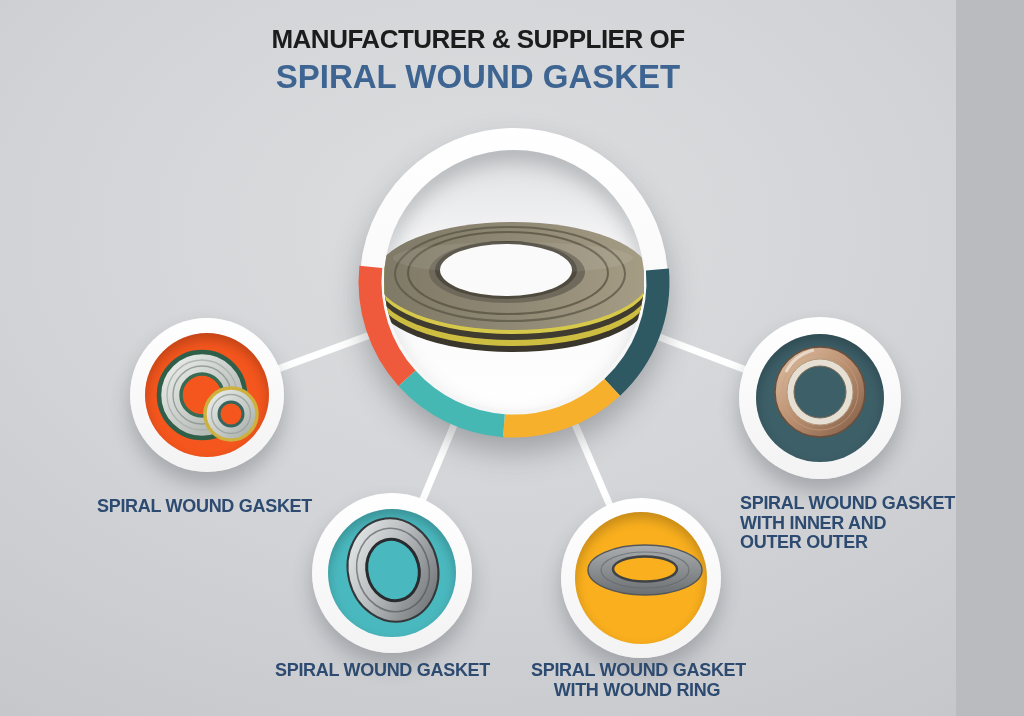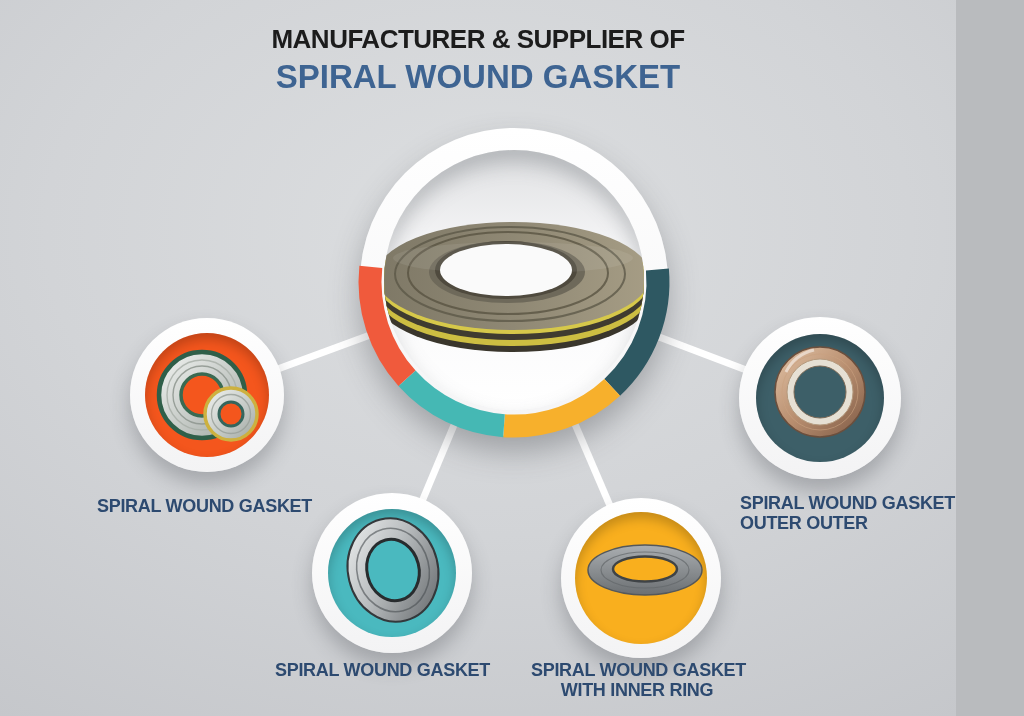--- a/index.html
+++ b/index.html
@@ -198,21 +198,22 @@
   </div>
 
   <div class="label label-left">
     <div>SPIRAL WOUND GASKET</div>
   </div>
   <div class="label label-bl">
     <div>SPIRAL WOUND GASKET</div>
   </div>
   <div class="label label-br">
     <div>SPIRAL WOUND GASKET</div>
-    <div>WITH INNER RING</div>
+    <div>WITH WOUND RING</div>
   </div>
   <div class="label label-right">
     <div>SPIRAL WOUND GASKET</div>
+    <div>WITH INNER AND</div>
     <div>OUTER OUTER</div>
   </div>
 
 
 </div>
 
 </body></html>

